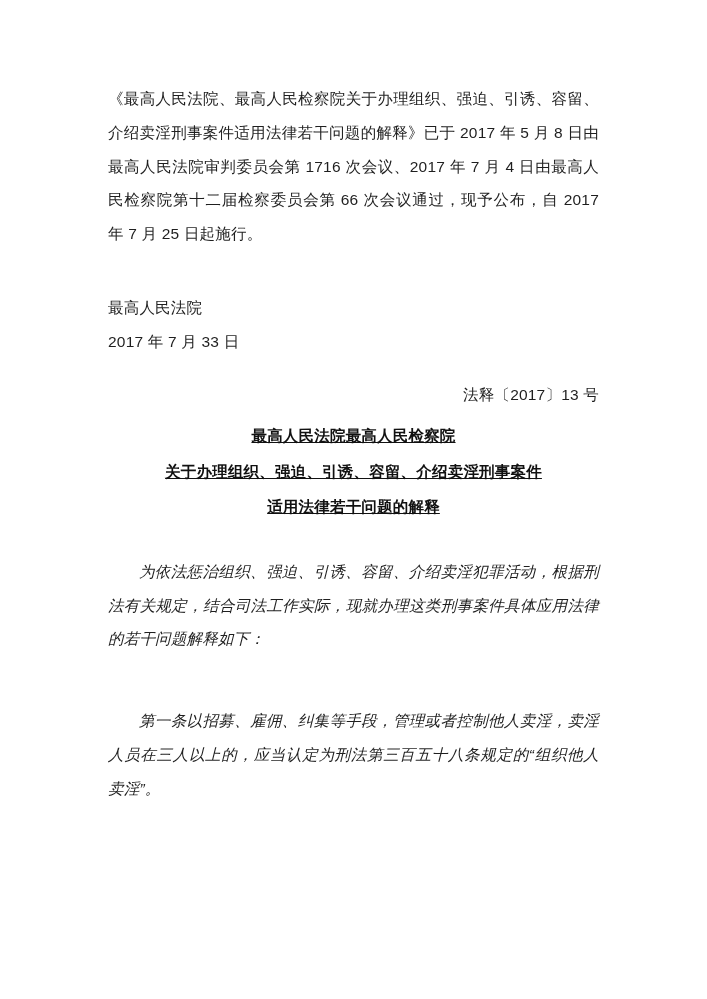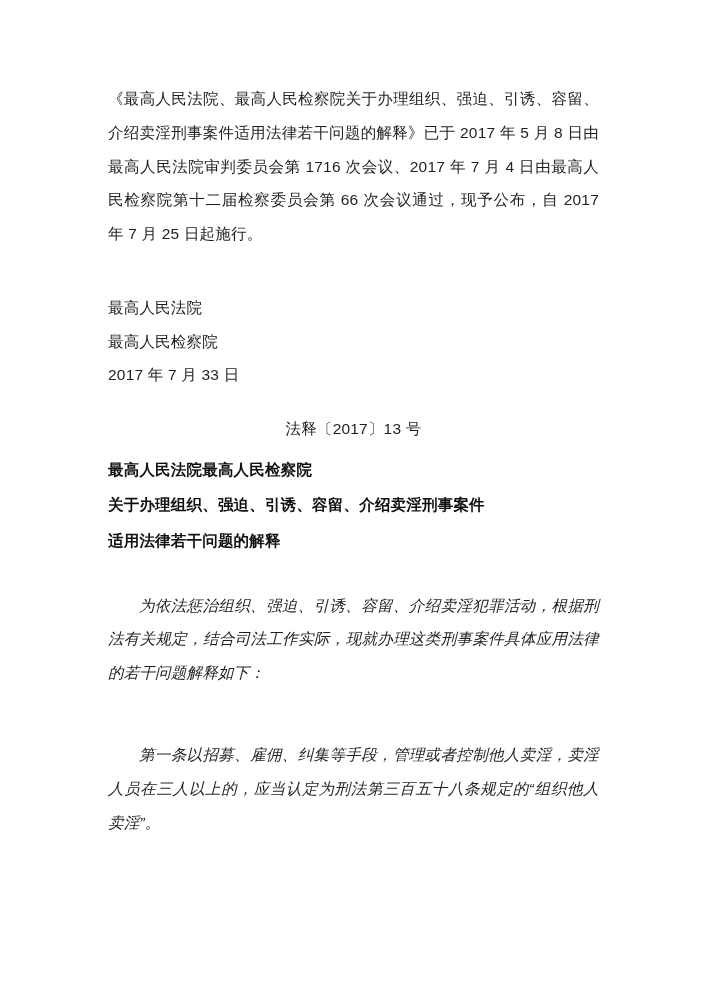--- a/index.html
+++ b/index.html
@@ -39,52 +39,52 @@
     font-size: 15.5px;
     line-height: 2.18;
     color: #1f1f1f;
     letter-spacing: 0.2px;
   }
   .signature-block div {
     padding-right: 2px;
   }
   .doc-number {
     margin-top: 22px;
-    text-align: center;
+    text-align: right;
     font-size: 15.5px;
     line-height: 1.9;
     color: #1f1f1f;
     letter-spacing: 0.2px;
   }
   .title-block {
     margin-top: 8px;
-    text-align: left;
+    text-align: center;
     font-weight: bold;
     font-size: 15.5px;
     line-height: 2.3;
     color: #111111;
     letter-spacing: 0.2px;
+    text-decoration: underline;
   }
   .body-block {
     margin-top: 30px;
   }
   .body-block .para + .para {
     margin-top: 48px;
   }
 </style>
 </head>
 <body>
 
 <div class="page">
 
   <p class="para">《最高人民法院、最高人民检察院关于办理组织、强迫、引诱、容留、介绍卖淫刑事案件适用法律若干问题的解释》已于 2017 年 5 月 8 日由最高人民法院审判委员会第 1716 次会议、2017 年 7 月 4 日由最高人民检察院第十二届检察委员会第 66 次会议通过，现予公布，自 2017 年 7 月 25 日起施行。</p>
 
   <div class="signature-block">
     <div>最高人民法院</div>
-    <div>最高人民检察院</div>
     <div>2017 年 7 月 33 日</div>
   </div>
 
   <div class="doc-number">法释〔2017〕13 号</div>
 
   <div class="title-block">
     <div>最高人民法院最高人民检察院</div>
     <div>关于办理组织、强迫、引诱、容留、介绍卖淫刑事案件</div>
     <div>适用法律若干问题的解释</div>
   </div>

